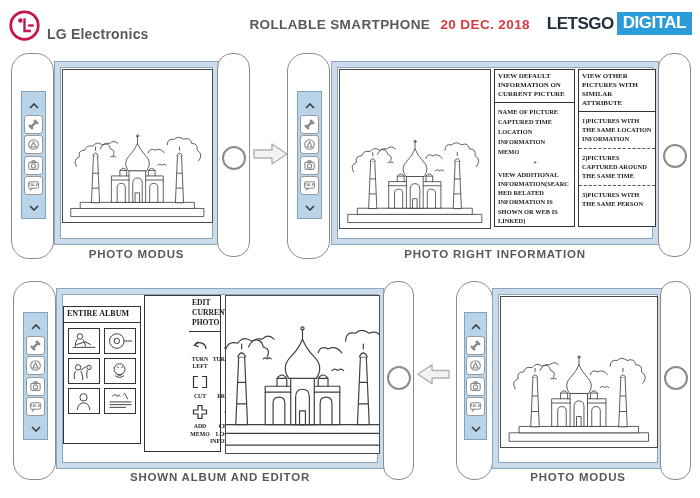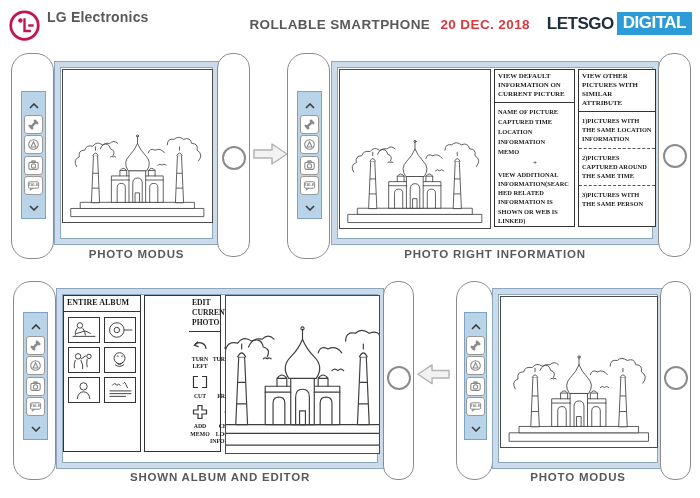--- a/index.html
+++ b/index.html
@@ -1,20 +1,20 @@
 <!DOCTYPE html>
 <html style="--brand-red: #c41351; --accent-red: #d9393e; --logo-navy: #202e3e; --logo-blue: #2b9cd8; --label-gray: #58595b; --screen-frame: #ccdbe9; --screen-edge: #8ba7bf; --sidebar-blue: #b9d3e8; --pill-gray: #8b8b8b;"><head>
 <meta charset="utf-8">
 <style>
   html,body{margin:0;padding:0;background:#fff;}
   #canvas{position:relative;width:700px;height:498px;background:#fff;overflow:hidden;
           font-family:"Liberation Sans",sans-serif;}
 
   
-  .hdr-brand{position:absolute;left:8px;top:9px;display:flex;align-items:flex-start;gap:6px;}
+  .hdr-brand{position:absolute;left:8px;top:9px;display:flex;align-items:flex-end;gap:6px;}
   .brand-text{font-size:14px;font-weight:bold;color:var(--label-gray);letter-spacing:.2px;}
   .hdr-title{position:absolute;left:170px;top:17px;width:360px;text-align:right;
              font-size:13.5px;font-weight:bold;color:var(--label-gray);letter-spacing:.4px;}
   .hdr-title .date{color:var(--accent-red);margin-left:6px;}
   .hdr-site{position:absolute;right:8px;top:12px;display:flex;align-items:center;}
   .site-a{font-size:17px;font-weight:800;color:var(--logo-navy);letter-spacing:-.5px;margin-left:12px;}
   .site-b{font-size:17px;font-weight:800;color:#fff;background:var(--logo-blue);
           padding:1px 6px 2px 6px;margin-left:3px;letter-spacing:-.5px;}
 
   
@@ -300,21 +300,21 @@
           </svg>
   </span>
   <span class="sb-chev">
     <svg viewBox="0 0 10 6">
             <polyline points="1,1 5,5 9,1" fill="none" stroke="#3d3d3d" stroke-width="1.6"></polyline>
           </svg>
   </span>
 </div>
     <div class="screen" style="left:57px;top:289px;width:316px;height:169px;"></div>
 
-    <div class="ppanel" style="left:63px;top:295px;width:78px;height:157px;">
+    <div class="ppanel" style="left:63px;top:306px;width:78px;height:138px;">
       <div class="ptitle" style="font-size:8px;">ENTIRE ALBUM</div>
       <div class="thumb-grid">
         <div class="thumb">
           <svg viewBox="0 0 33 24" fill="none" stroke="#333" stroke-width="1">
             <circle cx="12" cy="7" r="3"></circle>
               <path d="M9,10 q-3,4 -2,8 M15,10 q3,3 3,8"></path>
             <path d="M4,19 h25 M8,16 l10,-3 l6,3"></path>
             </svg>
         </div>
         <div class="thumb">

